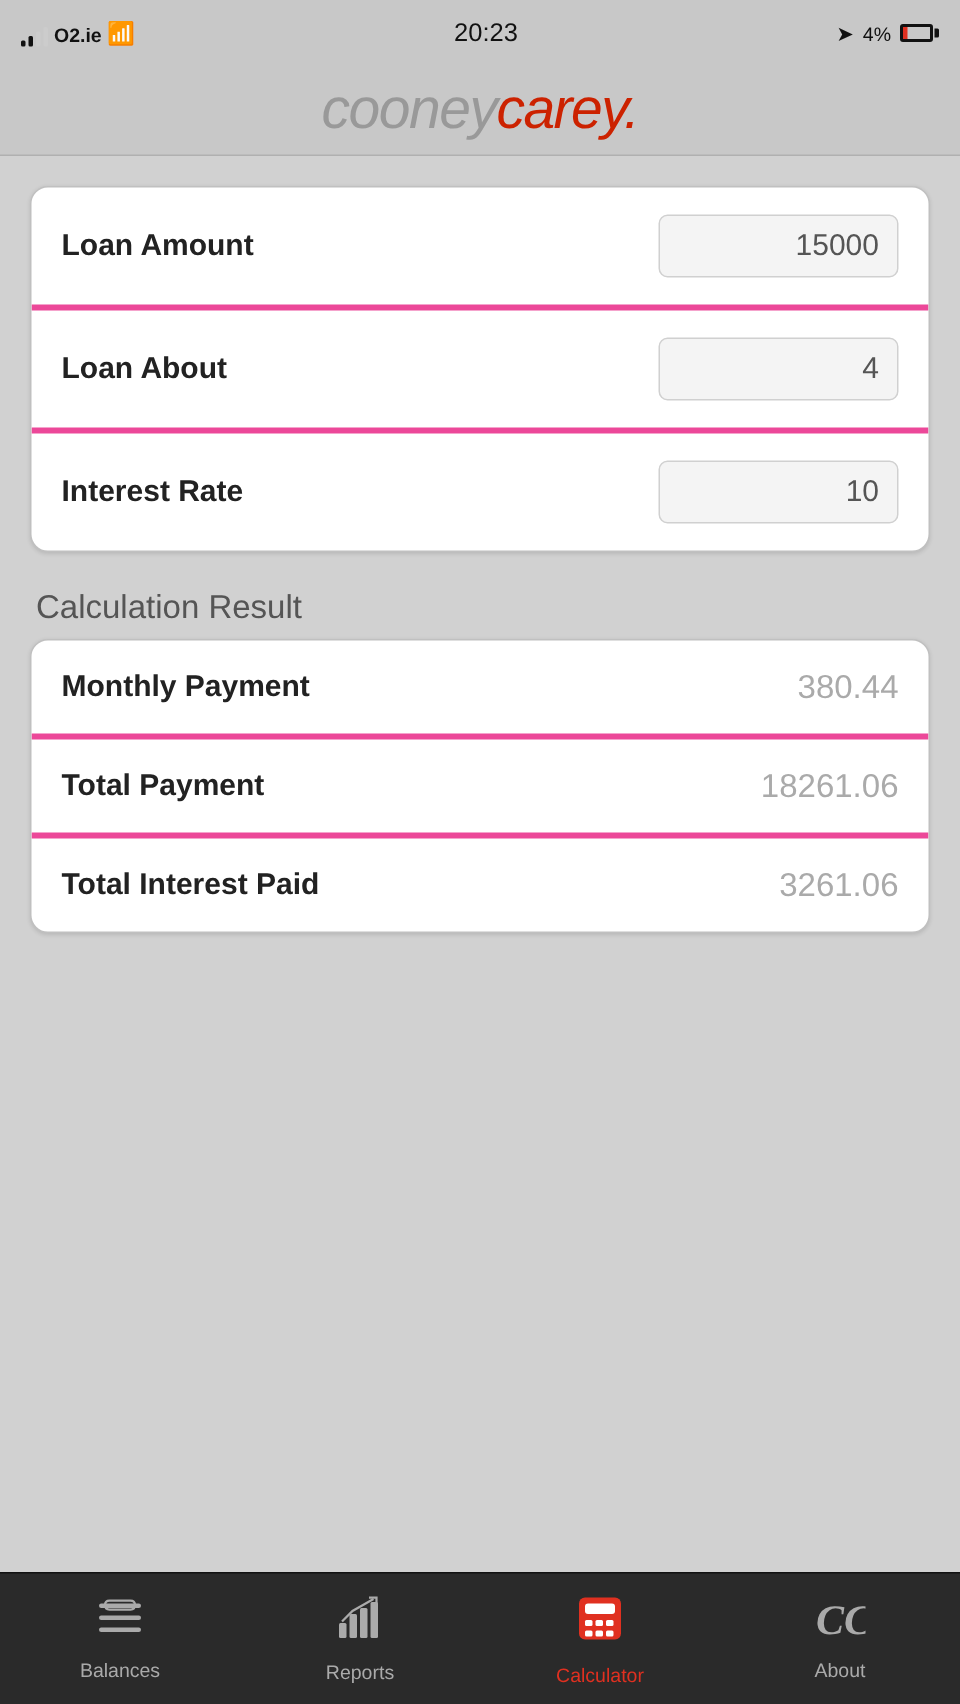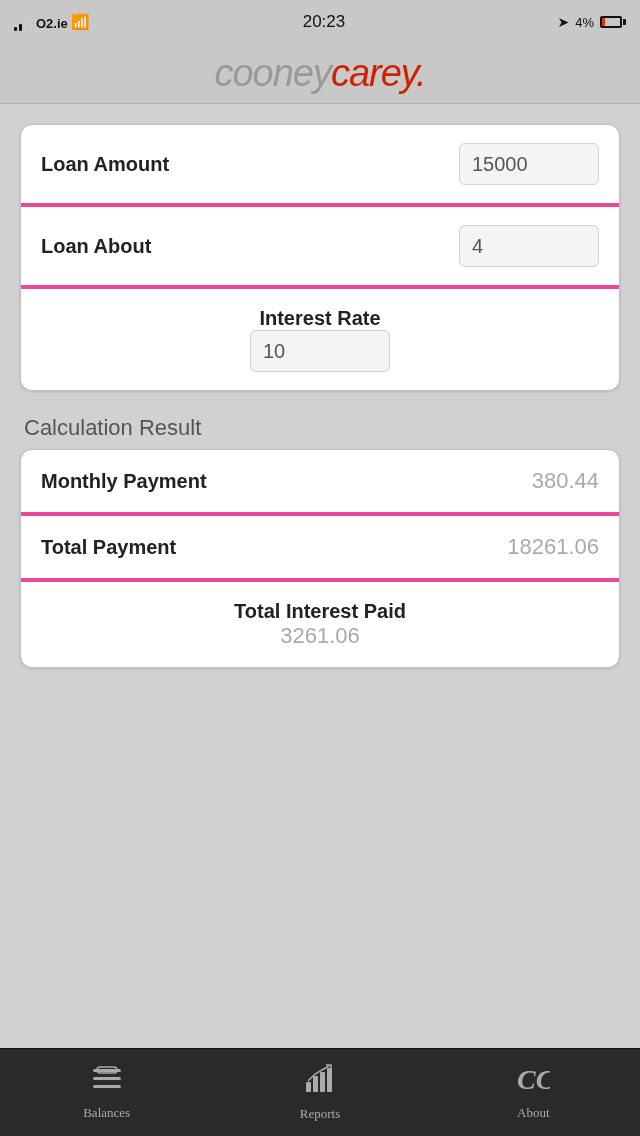--- a/index.html
+++ b/index.html
@@ -115,34 +115,33 @@
     }
     .card-row {
       display: flex;
       align-items: center;
       justify-content: space-between;
       padding: 18px 20px;
       border-bottom: 4px solid #ec4899;
     }
     .card-row:last-child {
       border-bottom: none;
-      flex-direction: column;
     }
     .row-label {
       font-size: 20px;
       font-weight: 700;
       color: #222;
     }
     .row-input {
       background: #f4f4f4;
       border: 1px solid #d0d0d0;
       border-radius: 6px;
-      width: 140px;
+      width: 160px;
       height: 42px;
-      text-align: left;
+      text-align: right;
       font-size: 20px;
       color: #555;
       padding: 0 12px;
       outline: none;
     }
 
     
     .section-title {
       font-size: 22px;
       color: #555;
@@ -184,21 +183,20 @@
     .tab-icon {
       font-size: 30px;
       color: #aaa;
     }
     .tab-item.active .tab-icon {
       color: #e03020;
     }
     .tab-label {
       font-size: 13px;
       color: #aaa;
-      font-family: Liberation Serif, serif;
     }
     .tab-item.active .tab-label {
       color: #e03020;
     }
   </style>
 </head>
 <body>
 
 <div class="status-bar">
   <div class="status-left">
@@ -288,20 +286,35 @@
         <rect x="9" y="12" width="5" height="16" rx="1" fill="#aaa"></rect>
         <rect x="16" y="8" width="5" height="20" rx="1" fill="#aaa"></rect>
         <rect x="23" y="4" width="5" height="24" rx="1" fill="#aaa"></rect>
         <polyline points="4,17 11,10 18,6 25,2" stroke="#aaa" stroke-width="1.5" fill="none"></polyline>
         <polyline points="22,1 27,1 27,6" stroke="#aaa" stroke-width="1.5" fill="none"></polyline>
       </svg>
     </span>
     <span class="tab-label">Reports</span>
   </div>
 
+  <div class="tab-item active">
+    <span class="tab-icon">
+      <svg width="34" height="34" viewBox="0 0 34 34" fill="none">
+        <rect x="3" y="3" width="28" height="28" rx="4" fill="#e03020"></rect>
+        <rect x="7" y="7" width="20" height="7" rx="2" fill="#fff"></rect>
+        <rect x="7" y="18" width="5" height="4" rx="1" fill="#fff"></rect>
+        <rect x="14" y="18" width="5" height="4" rx="1" fill="#fff"></rect>
+        <rect x="21" y="18" width="5" height="4" rx="1" fill="#fff"></rect>
+        <rect x="7" y="25" width="5" height="4" rx="1" fill="#fff"></rect>
+        <rect x="14" y="25" width="5" height="4" rx="1" fill="#fff"></rect>
+        <rect x="21" y="25" width="5" height="4" rx="1" fill="#fff"></rect>
+      </svg>
+    </span>
+    <span class="tab-label">Calculator</span>
+  </div>
 
 
   <div class="tab-item">
     <span class="tab-icon">
       <svg width="34" height="28" viewBox="0 0 34 28" fill="none">
         <text x="1" y="24" font-family="Georgia, serif" font-size="28" font-style="italic" font-weight="700" fill="#aaa">CC.</text>
       </svg>
     </span>
     <span class="tab-label">About</span>
   </div>

